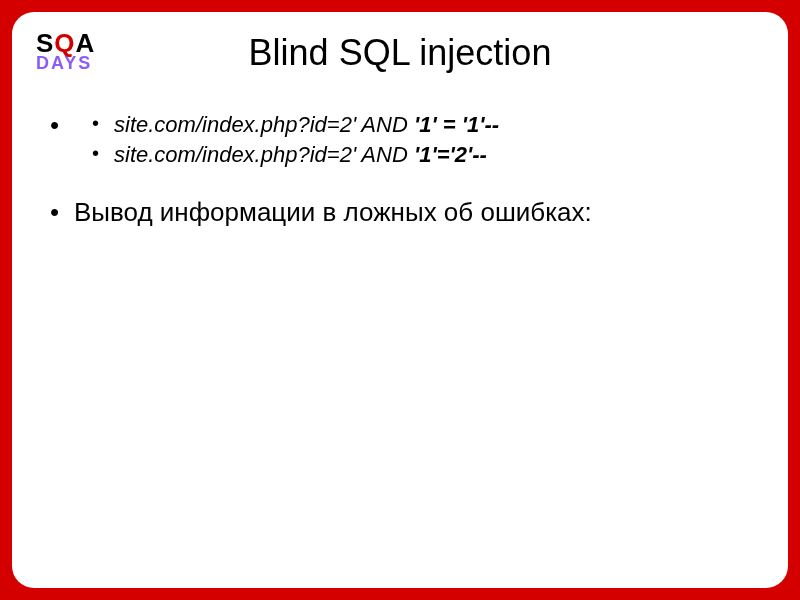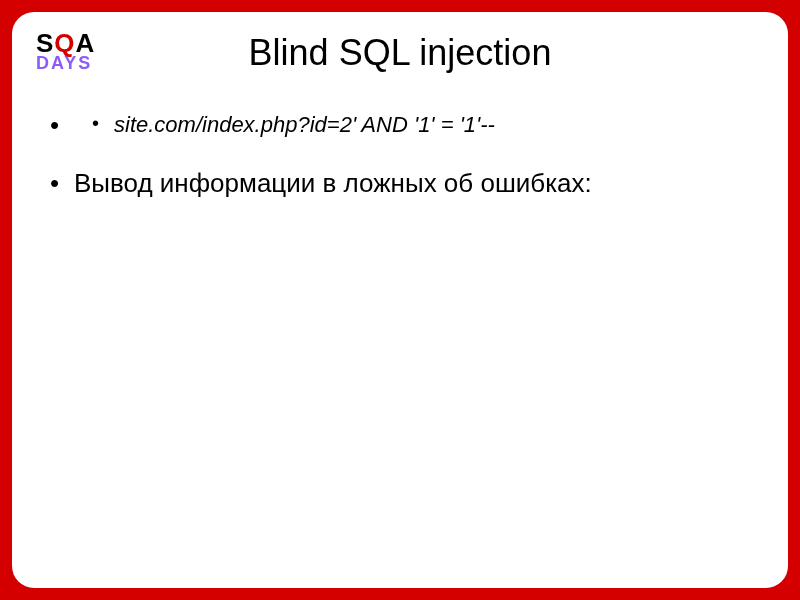--- a/index.html
+++ b/index.html
@@ -99,21 +99,21 @@
     line-height: 1.35;
   }
   ul.sub > li::before {
     content: "•";
     position: absolute;
     left: -22px;
     top: 0;
     font-size: 20px;
     font-style: normal;
   }
-  ul.sub > li .bold { font-weight: normal; text-align: right; }
+  ul.sub > li .bold { font-weight: bold; text-align: right; }
   .result {
     font-size: 26px;
     font-style: italic;
     padding-left: 28px;
     margin-top: 20px;
   }
 </style>
 </head>
 <body>
 
@@ -129,20 +129,23 @@
   </div>
 
   <h1 class="title">Blind SQL injection</h1>
 
   <ul class="body">
     <li>
       <ul class="sub">
         <li>
           <span>site.com/index.php?id=2' AND </span><span class="bold">'1' = '1'--</span>
         </li>
+        <li>
+          <span>site.com/index.php?id=2' AND </span><span class="bold">'1'='2'--</span>
+        </li>
       </ul>
     </li>
     <li>
       <span>Вывод информации в ложных об ошибках:</span>
     </li>
   </ul>
 
 
 </div>
 

